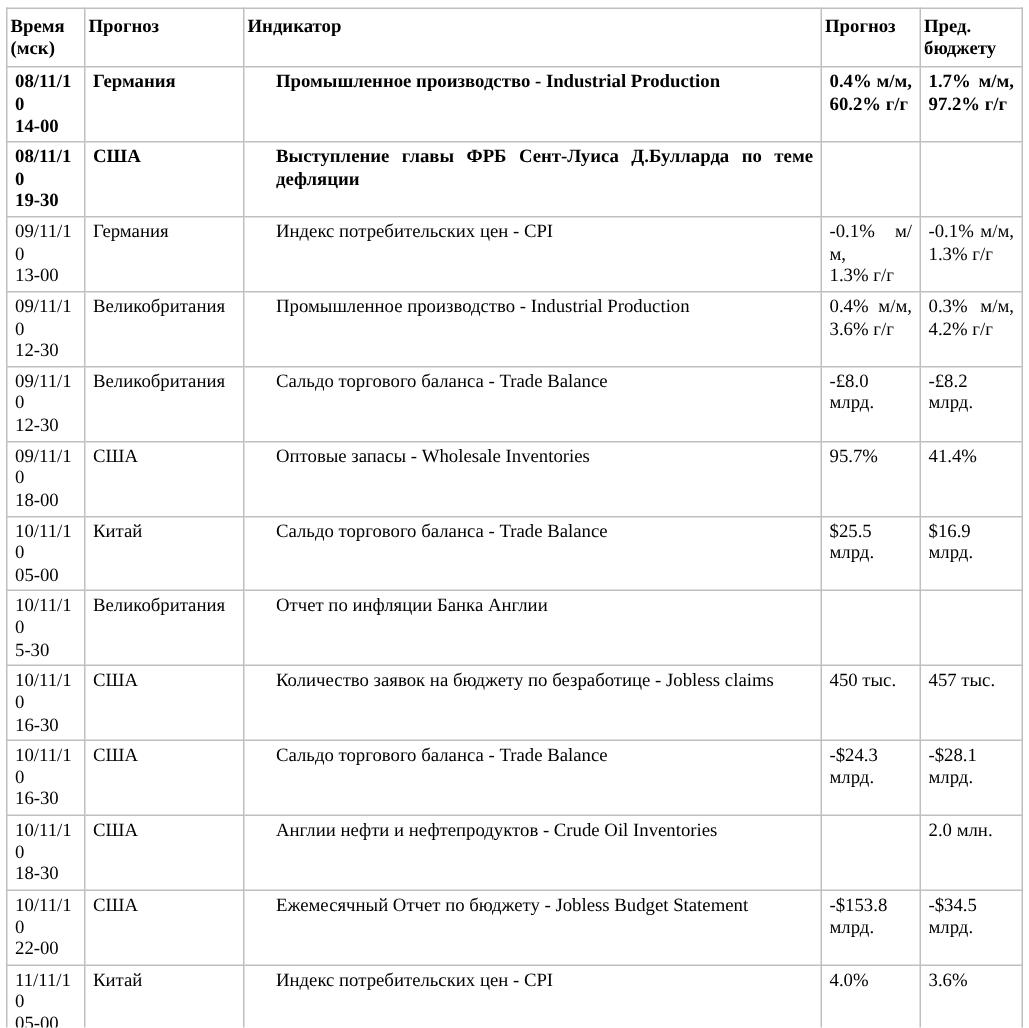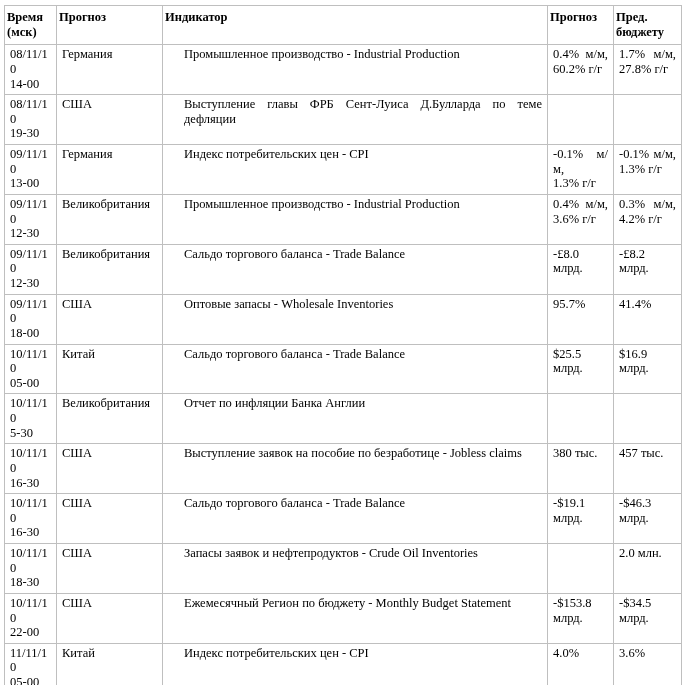--- a/index.html
+++ b/index.html
@@ -36,21 +36,21 @@
   }
   th {
     font-weight: bold;
     text-align: left;
     padding-top: 4px;
     padding-bottom: 5px;
     padding-left: 2px;
     padding-right: 2px;
   }
   td.cell-indicator { text-align: justify; padding-left: 21px; }
-  tr.bold td { font-weight: normal; }
+  tr.bold td { font-weight: bold; }
   
   .jl {
     text-align: justify;
     text-align-last: justify;
   }
 </style>
 </head>
 <body>
 
 <table class="calendar">
@@ -77,21 +77,21 @@
           <div>14-00</div>
         </td>
         <td>Германия</td>
         <td class="cell-indicator">Промышленное производство - Industrial Production</td>
         <td>
           <div class="jl">0.4% м/м,</div>
           <div>60.2% г/г</div>
         </td>
         <td>
           <div class="jl">1.7% м/м,</div>
-          <div>27.8% г/г</div>
+          <div>97.2% г/г</div>
         </td>
       </tr>
       <tr class="bold">
         <td>
           <div>08/11/10</div>
           <div>19-30</div>
         </td>
         <td>США</td>
         <td class="cell-indicator">Выступление главы ФРБ Сент-Луиса Д.Булларда по теме дефляции</td>
         <td></td>
@@ -182,63 +182,63 @@
         <td class="cell-indicator">Отчет по инфляции Банка Англии</td>
         <td></td>
         <td></td>
       </tr>
       <tr>
         <td>
           <div>10/11/10</div>
           <div>16-30</div>
         </td>
         <td>США</td>
-        <td class="cell-indicator">Выступление заявок на пособие по безработице - Jobless claims</td>
-        <td>
-          <div>380 тыс.</div>
+        <td class="cell-indicator">Количество заявок на бюджету по безработице - Jobless claims</td>
+        <td>
+          <div>450 тыс.</div>
         </td>
         <td>
           <div>457 тыс.</div>
         </td>
       </tr>
       <tr>
         <td>
           <div>10/11/10</div>
           <div>16-30</div>
         </td>
         <td>США</td>
         <td class="cell-indicator">Сальдо торгового баланса - Trade Balance</td>
         <td>
-          <div class="jl">-$19.1</div>
-          <div>млрд.</div>
-        </td>
-        <td>
-          <div class="jl">-$46.3</div>
+          <div class="jl">-$24.3</div>
+          <div>млрд.</div>
+        </td>
+        <td>
+          <div class="jl">-$28.1</div>
           <div>млрд.</div>
         </td>
       </tr>
       <tr>
         <td>
           <div>10/11/10</div>
           <div>18-30</div>
         </td>
         <td>США</td>
-        <td class="cell-indicator">Запасы заявок и нефтепродуктов - Crude Oil Inventories</td>
+        <td class="cell-indicator">Англии нефти и нефтепродуктов - Crude Oil Inventories</td>
         <td></td>
         <td>
           <div>2.0 млн.</div>
         </td>
       </tr>
       <tr>
         <td>
           <div>10/11/10</div>
           <div>22-00</div>
         </td>
         <td>США</td>
-        <td class="cell-indicator">Ежемесячный Регион по бюджету - Monthly Budget Statement</td>
+        <td class="cell-indicator">Ежемесячный Отчет по бюджету - Jobless Budget Statement</td>
         <td>
           <div class="jl">-$153.8</div>
           <div>млрд.</div>
         </td>
         <td>
           <div class="jl">-$34.5</div>
           <div>млрд.</div>
         </td>
       </tr>
       <tr>

